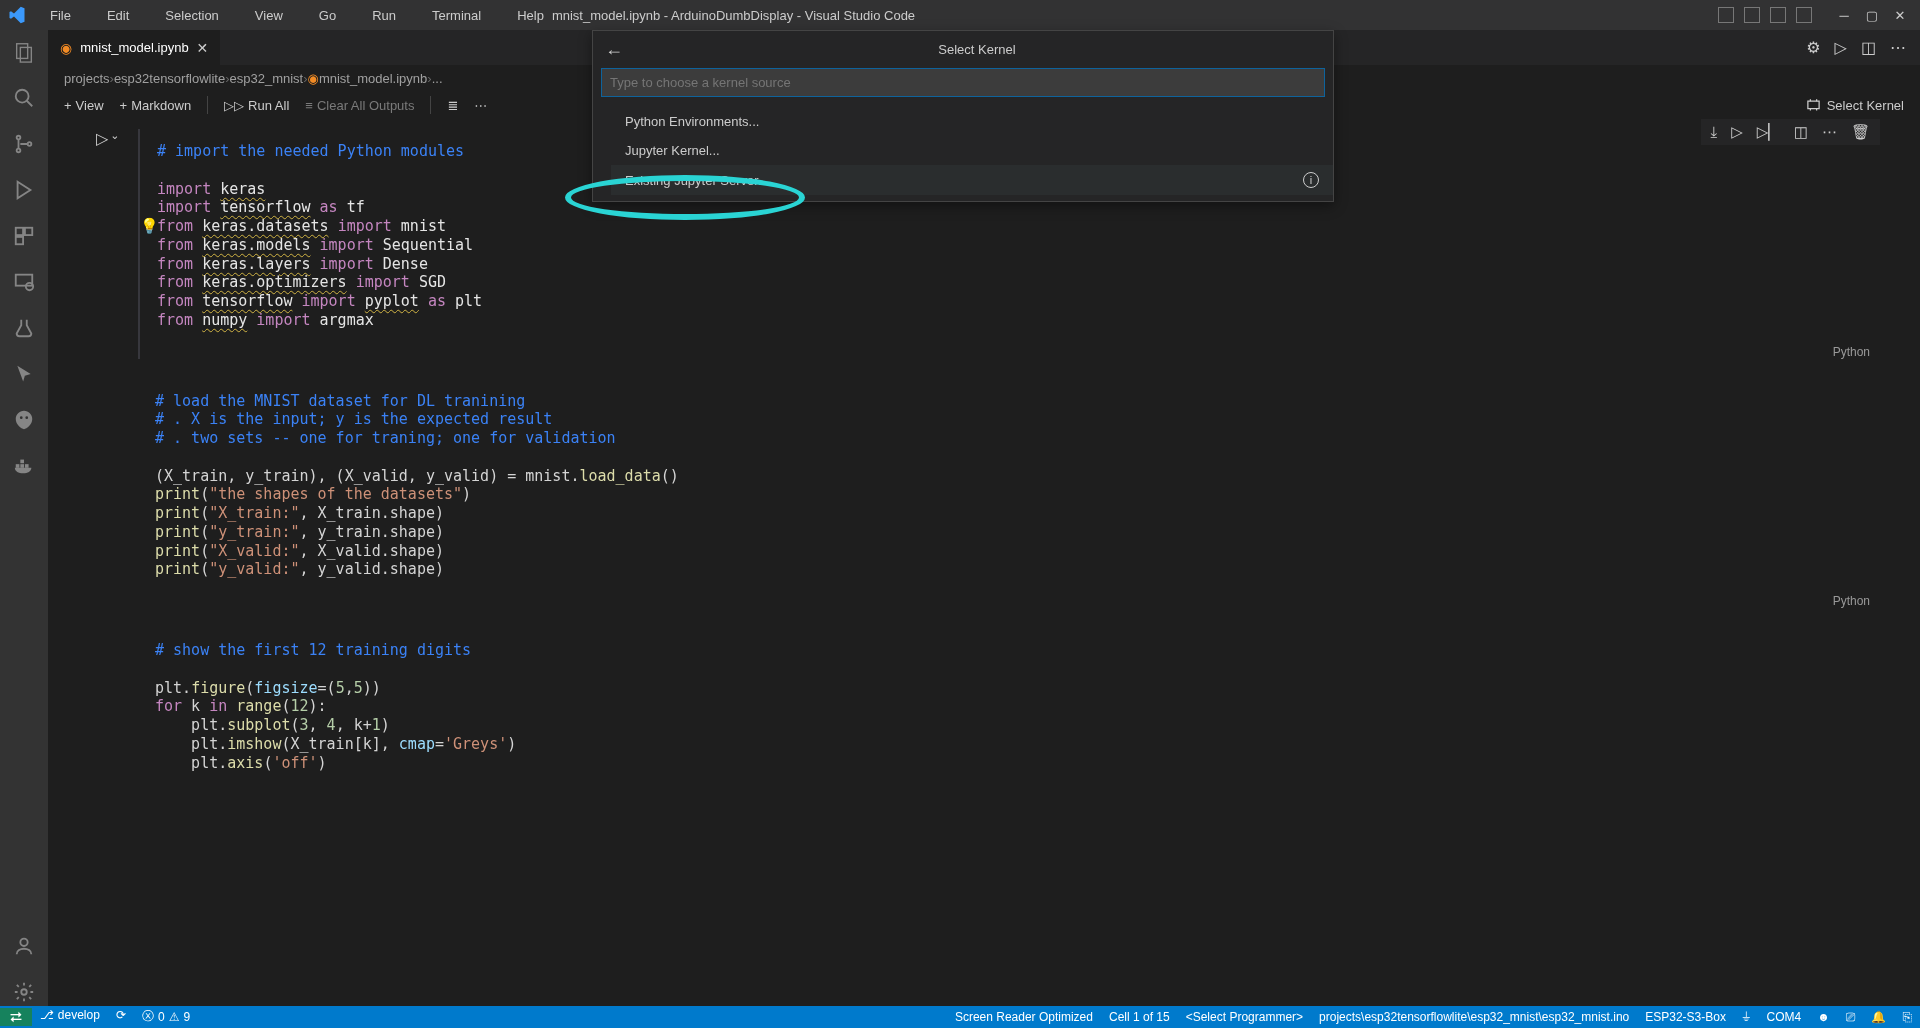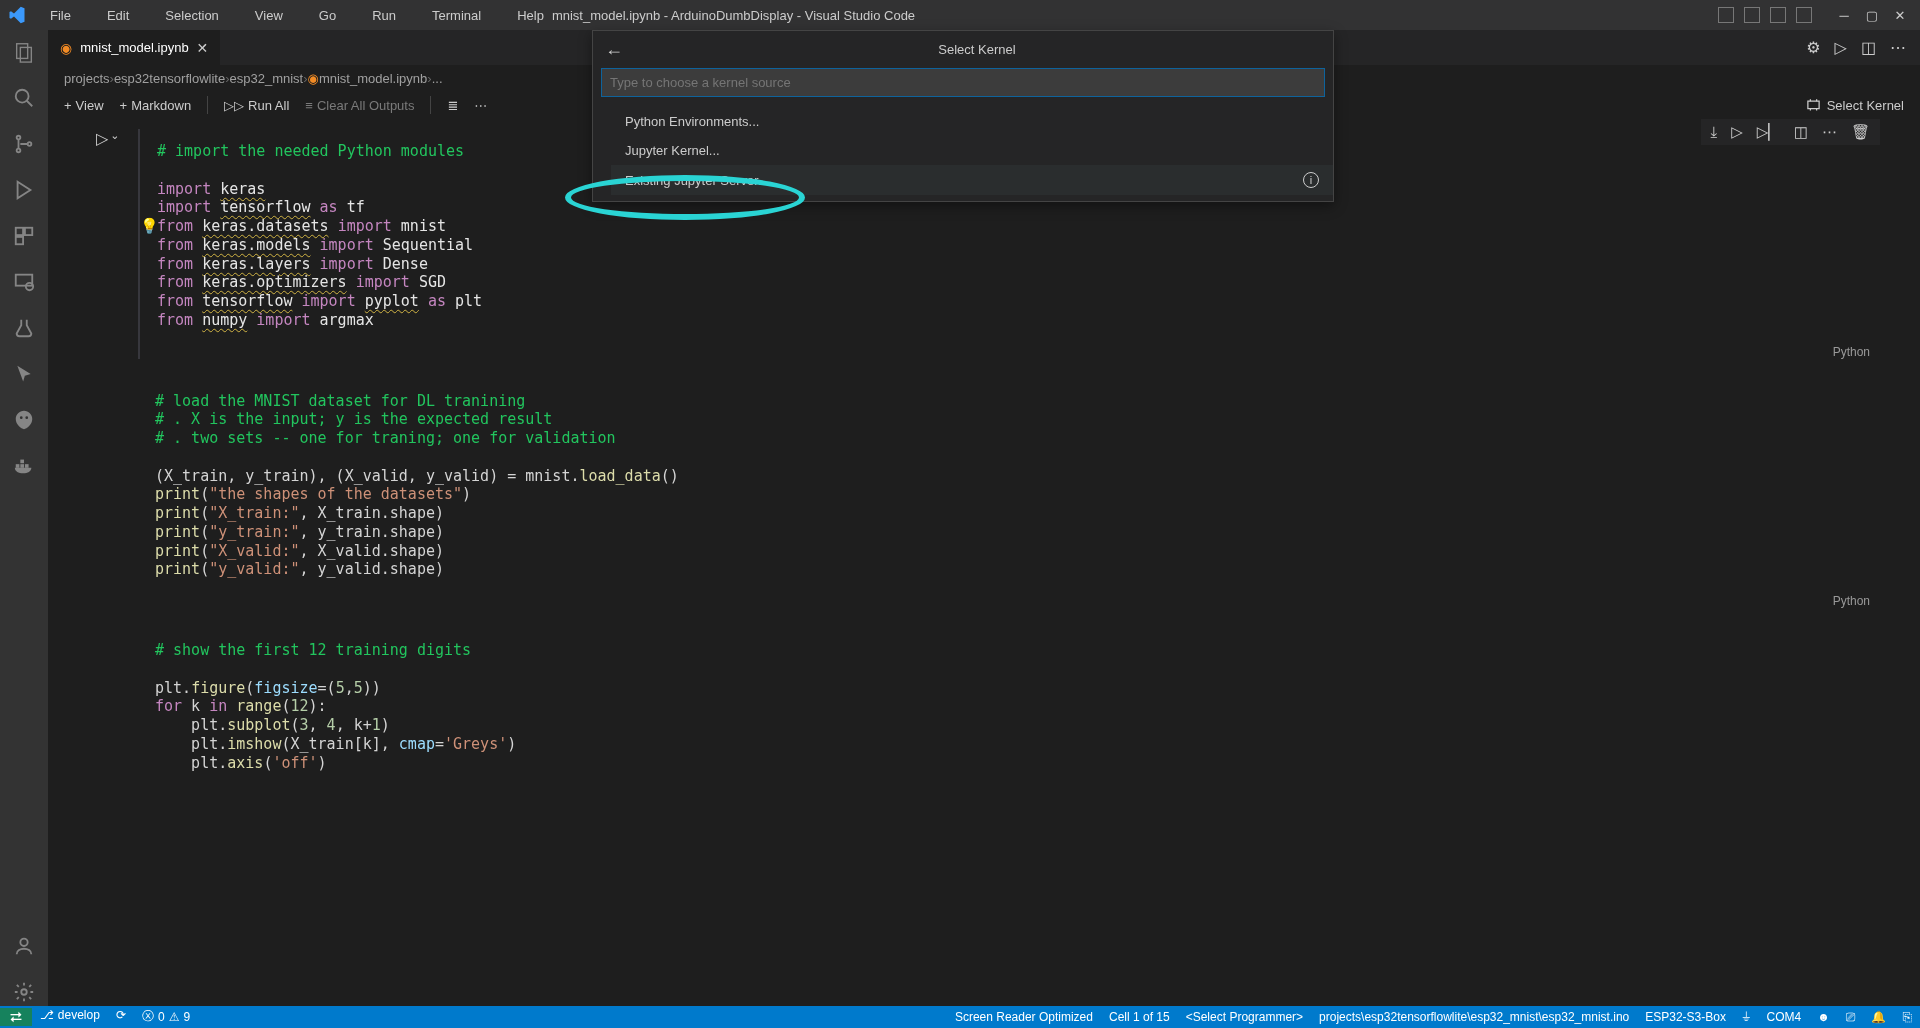--- a/index.html
+++ b/index.html
@@ -62,21 +62,21 @@
 .notebook-body { flex:1; overflow:auto; padding: 10px 0 0 50px; position:relative; }
 .celltools { position:absolute; right:40px; top:0; background:#252526; display:flex; gap:14px; padding:4px 10px; color:#ccc; font-size:15px; z-index:2;}
 .cell { margin: 0 40px 20px 40px; position:relative; }
 .cell .gutter { position:absolute; left:-44px; top:0; display:flex; gap:2px; color:#ccc; }
 .cell .run-btn { font-size:16px; }
 .cell .chev { font-size:11px; }
 .codebox { background:#1e1e1e; border:1px solid #1e1e1e; padding: 12px 16px; font-family: "Consolas", monospace; font-size: 15px; line-height:1.25; white-space:pre; color:#d4d4d4; }
 .cell.selected { border-left: 2px solid #37373d; }
 .cell-lang { text-align:right; color:#999; font-size:12px; padding:2px 10px 0 0; }
 
-.c-green {color:#22c55e;}
+.c-green {color:#3b82f6;}
 .c-purple {color:#c586c0;}
 .c-teal {color:#e5e5e5;}
 .c-orange {color:#ce9178;}
 .c-yellow {color:#dcdcaa;}
 .c-cyan {color:#9cdcfe;}
 .c-num {color:#b5cea8;}
 .wavy { text-decoration: underline wavy #d0b344 1px; text-underline-offset:3px;}
 .bulb { color:#fdd96e; position:absolute; left:0px; }
 
 .statusbar {

